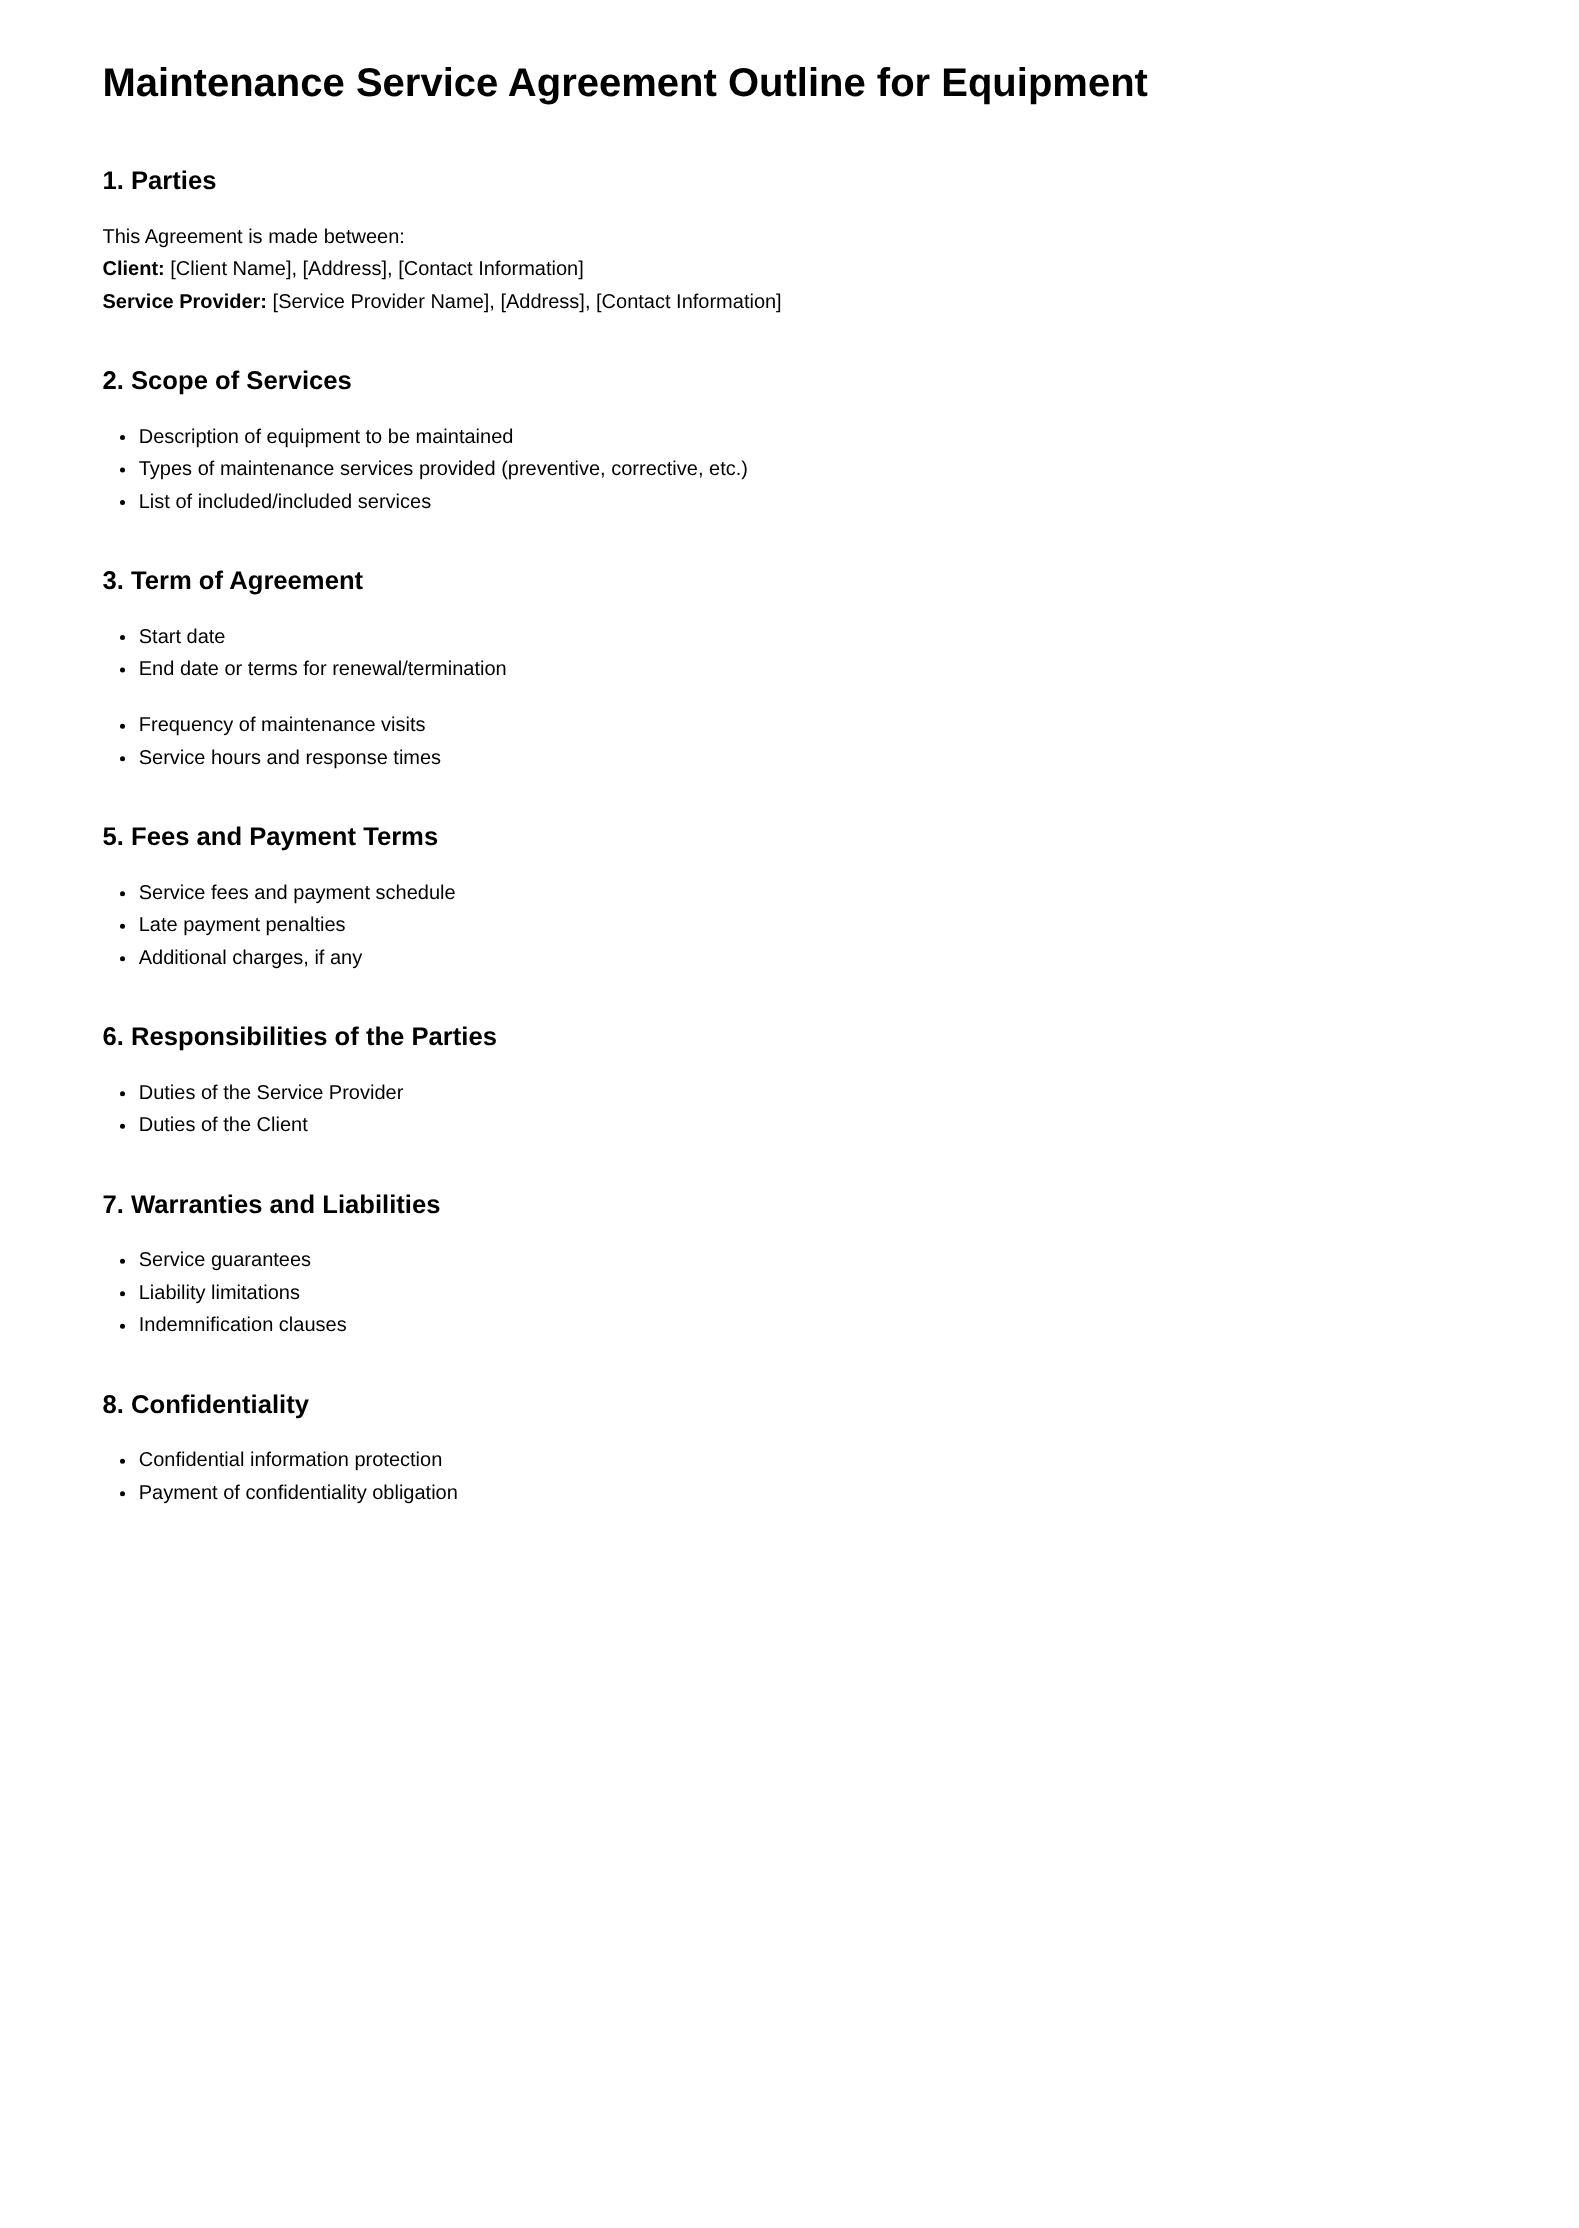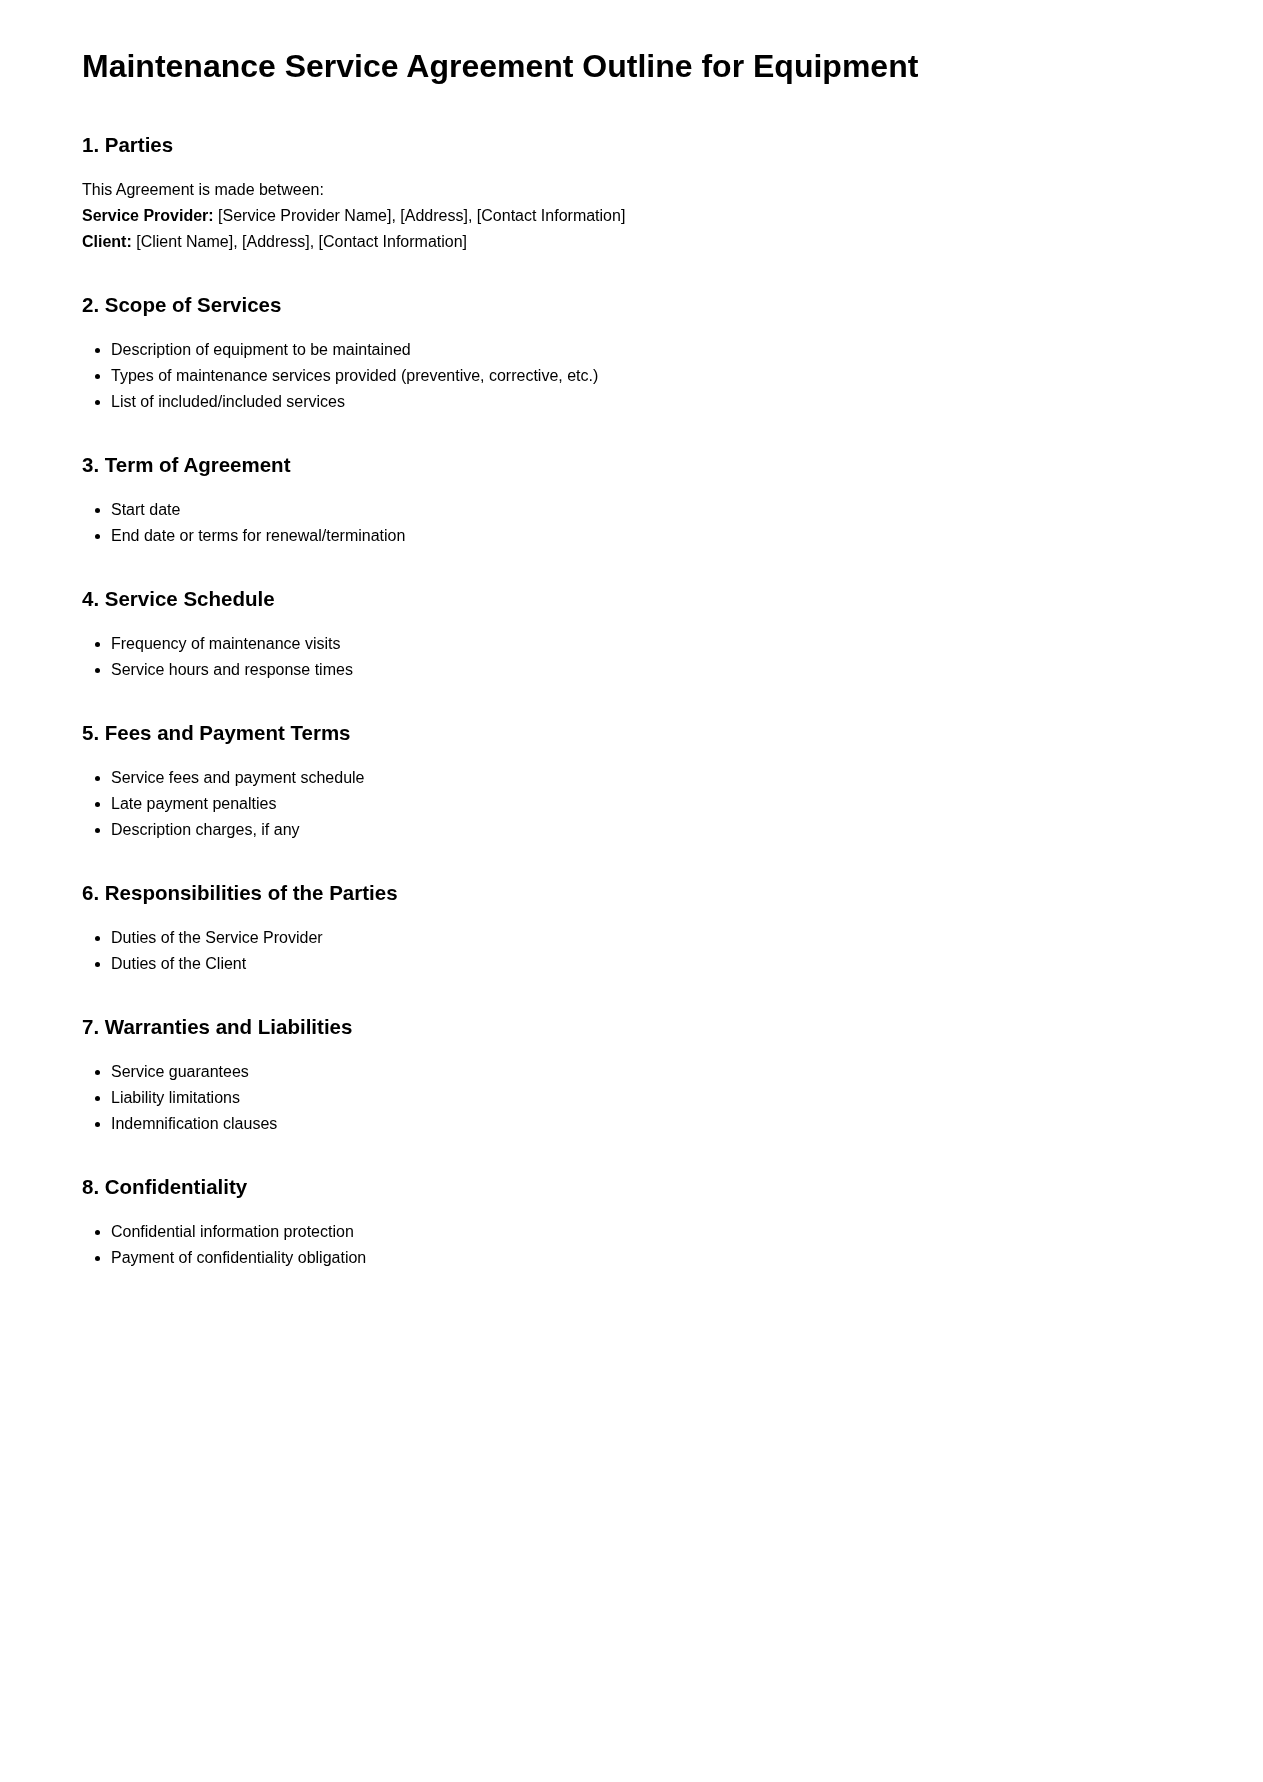--- a/index.html
+++ b/index.html
@@ -54,22 +54,22 @@
 </head>
 <body>
 
 <div class="page">
   <h1 class="doc-title">Maintenance Service Agreement Outline for Equipment</h1>
 
   <div class="section parties">
     <h2 class="section-heading">1. Parties</h2>
     <div class="intro">
       <p>This Agreement is made between:</p>
+      <p><b>Client:</b><span> [Client Name], [Address], [Contact Information]</span></p>
       <p><b>Service Provider:</b><span> [Service Provider Name], [Address], [Contact Information]</span></p>
-      <p><b>Client:</b><span> [Client Name], [Address], [Contact Information]</span></p>
     </div>
   </div>
 
   <div class="section">
     <h2 class="section-heading">2. Scope of Services</h2>
     <ul class="bullets">
       <li>Description of equipment to be maintained</li>
       <li>Types of maintenance services provided (preventive, corrective, etc.)</li>
       <li>List of included/included services</li>
     </ul>
@@ -77,33 +77,32 @@
 
   <div class="section">
     <h2 class="section-heading">3. Term of Agreement</h2>
     <ul class="bullets">
       <li>Start date</li>
       <li>End date or terms for renewal/termination</li>
     </ul>
   </div>
 
   <div class="section">
-    <h2 class="section-heading">4. Service Schedule</h2>
     <ul class="bullets">
       <li>Frequency of maintenance visits</li>
       <li>Service hours and response times</li>
     </ul>
   </div>
 
   <div class="section">
     <h2 class="section-heading">5. Fees and Payment Terms</h2>
     <ul class="bullets">
       <li>Service fees and payment schedule</li>
       <li>Late payment penalties</li>
-      <li>Description charges, if any</li>
+      <li>Additional charges, if any</li>
     </ul>
   </div>
 
   <div class="section">
     <h2 class="section-heading">6. Responsibilities of the Parties</h2>
     <ul class="bullets">
       <li>Duties of the Service Provider</li>
       <li>Duties of the Client</li>
     </ul>
   </div>

